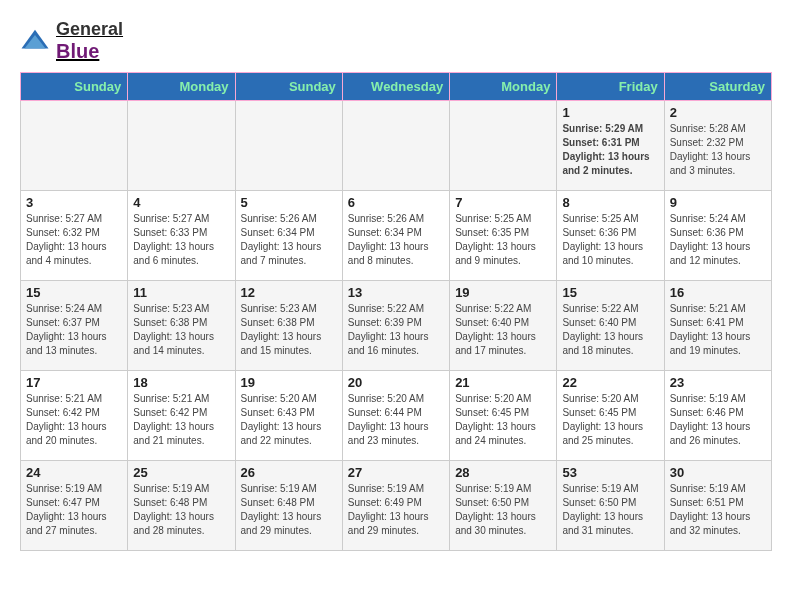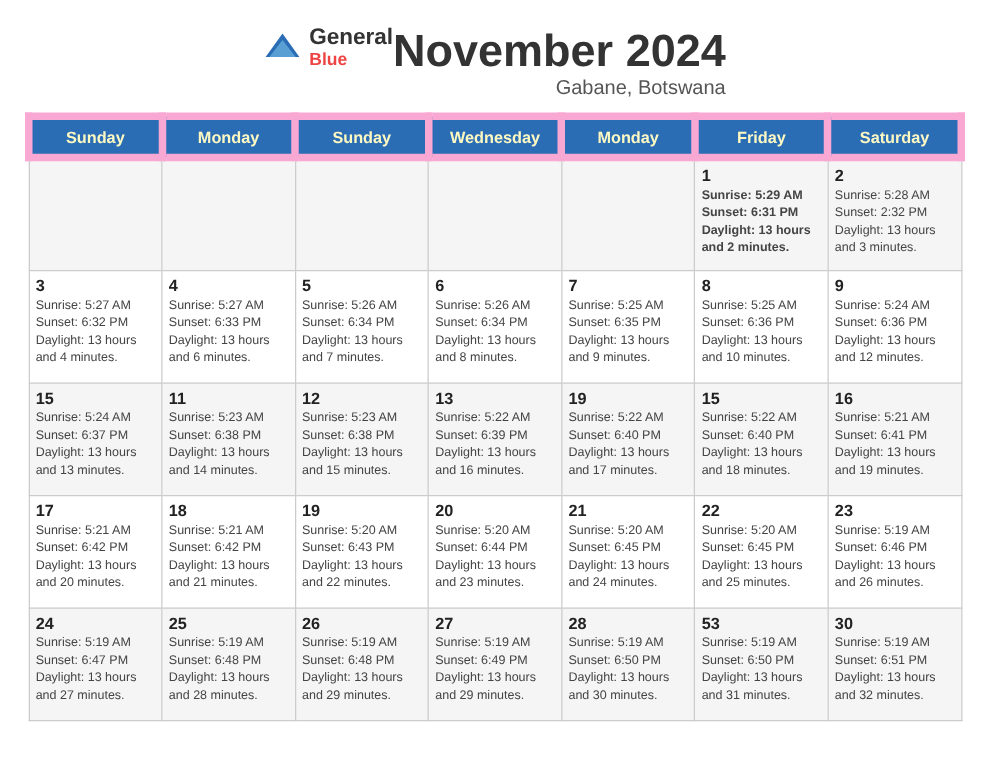--- a/index.html
+++ b/index.html
@@ -5,43 +5,44 @@
     * { box-sizing: border-box; margin: 0; padding: 0; }
     body {
       font-family: Arial, sans-serif;
       background: #fff;
       width: 792px;
       min-height: 612px;
       padding: 20px;
     }
     .header {
       display: flex;
-      justify-content: center;
+      justify-content: flex-start;
       align-items: flex-start;
       margin-bottom: 10px;
+      text-decoration: underline;
     }
     .logo {
       display: flex;
       align-items: center;
       gap: 6px;
     }
     .logo-text {
       display: flex;
       flex-direction: column;
       line-height: 1.1;
     }
     .logo-general {
       font-size: 18px;
       font-weight: bold;
       color: #333;
     }
     .logo-blue {
-      font-size: 14px;
+      font-size: 20px;
       font-weight: bold;
-      color: #ef4444;
+      color: #701a75;
     }
     .logo-icon {
       width: 30px;
       height: 30px;
     }
     .title-block {
       text-align: right;
     }
     .month-title {
       font-size: 36px;
@@ -52,25 +53,25 @@
       font-size: 16px;
       color: #555;
     }
     table {
       width: 100%;
       border-collapse: collapse;
       table-layout: fixed;
     }
     thead tr th {
       background: #2a6db5;
-      color: #fef9c3;
-      text-align: center;
+      color: #86efac;
+      text-align: right;
       padding: 6px 6px;
       font-size: 13px;
-      border: 6px solid #f9a8d4;
+      border: 1px solid #f9a8d4;
     }
     tbody tr td {
       vertical-align: top;
       border: 1px solid #ccc;
       padding: 4px 5px;
       font-size: 10.5px;
       color: #333;
       height: 90px;
       background: #fff;
     }
@@ -103,24 +104,20 @@
   <div class="logo">
     <svg class="logo-icon" viewBox="0 0 40 40" xmlns="http://www.w3.org/2000/svg">
       <polygon points="20,5 38,30 2,30" fill="#2a6db5"></polygon>
       <polygon points="20,12 34,30 6,30" fill="#5a9fd4"></polygon>
     </svg>
     <div class="logo-text">
       <span class="logo-general">General</span>
       <span class="logo-blue">Blue</span>
     </div>
   </div>
-  <div class="title-block">
-    <div class="month-title">November 2024</div>
-    <div class="location">Gabane, Botswana</div>
-  </div>
 </div>
 
 <table>
   <thead>
     <tr>
     <th>Sunday</th>
         <th>Monday</th>
         <th>Sunday</th>
         <th>Wednesday</th>
         <th>Monday</th>

